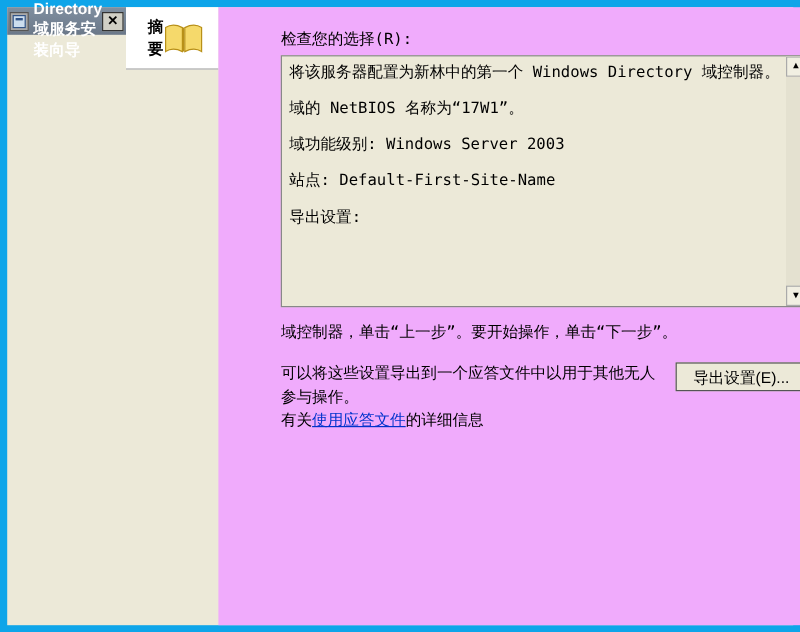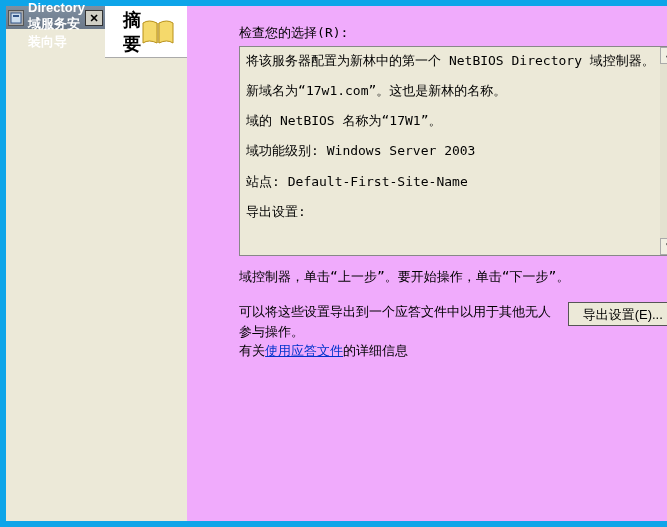--- a/index.html
+++ b/index.html
@@ -54,21 +54,21 @@
     .header-area {
       height: 52px;
       background: #fff;
       border-bottom: 1px solid #aaa;
       display: flex;
       align-items: center;
       padding: 0 12px 0 18px;
     }
     .header-area .summary-label {
       font-weight: bold;
-      font-size: 18px;
+      font-size: 13px;
       flex: 1;
     }
     .header-area .book-icon {
       width: 34px; height: 30px;
     }
     .main-body {
       flex: 1;
       padding: 18px 44px 10px 52px;
       background: #f0abfc;
       display: flex;
@@ -199,22 +199,21 @@
         <path d="M32 6 Q26 2 18 6 L18 26 Q26 22 32 26 Z" fill="#f5d96b" stroke="#b89018"></path>
         <line x1="17" y1="6" x2="17" y2="26" stroke="#b89018"></line>
       </svg>
     </span>
   </div>
 
   <div class="main-body">
     <div class="review-label">检查您的选择(R):</div>
 
     <div class="summary-box">
-      <div class="summary-line">将该服务器配置为新林中的第一个 NetBIOS Directory 域控制器。</div>
-      <div class="summary-line">新域名为“17w1.com”。这也是新林的名称。</div>
+      <div class="summary-line">将该服务器配置为新林中的第一个 Windows Directory 域控制器。</div>
       <div class="summary-line">域的 NetBIOS 名称为“17W1”。</div>
       <div class="summary-line">域功能级别: Windows Server 2003</div>
       <div class="summary-line">站点: Default-First-Site-Name</div>
       <div class="summary-line last">导出设置:</div>
 
       <div class="scrollbar">
         <div class="sb-btn">▲</div>
         <div class="sb-track"></div>
         <div class="sb-btn">▼</div>
       </div>

